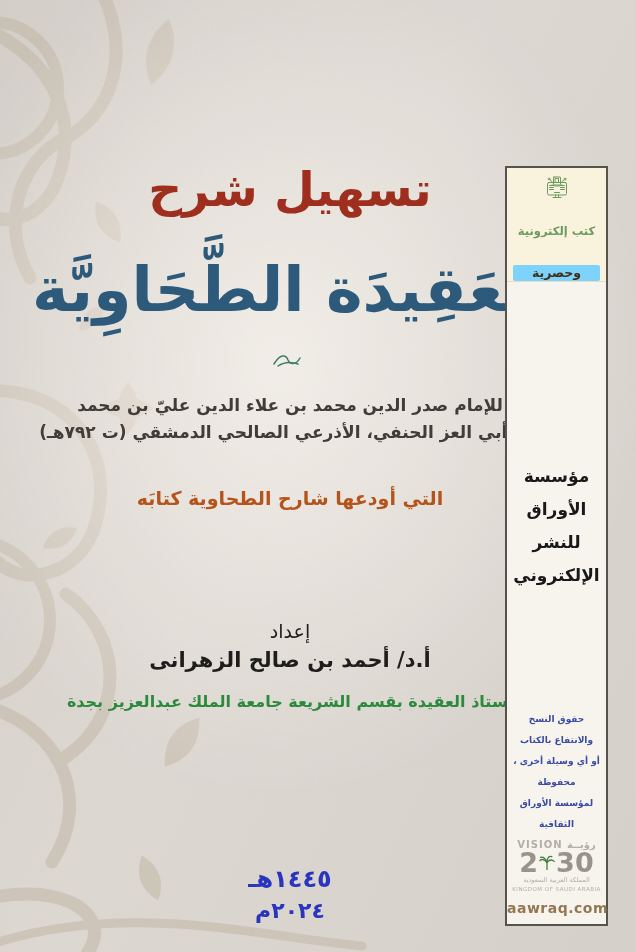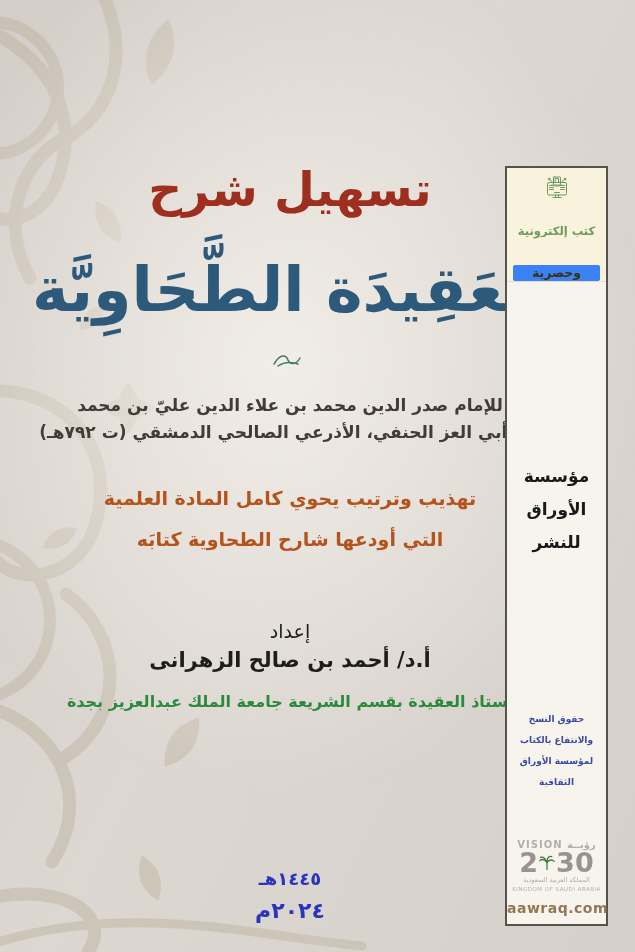--- a/index.html
+++ b/index.html
@@ -16,34 +16,34 @@
   .content{position:absolute;left:20px;top:0;width:540px;z-index:2;text-align:center;direction:rtl;}
   .supertitle{position:absolute;left:0;right:0;top:118px;font-size:47px;font-weight:bold;color:#9e2f1e;margin-top:44px;}
   .maintitle{position:absolute;left:-10px;right:-10px;top:240px;font-size:62px;font-weight:bold;color:#2d5a7b;line-height:1.6;}
   .seal{position:absolute;left:252px;top:352px;}
   .author{position:absolute;left:0;right:0;top:392px;font-size:17px;font-weight:bold;color:#413c38;line-height:1.6;}
   .descr{position:absolute;left:0;right:0;top:478px;font-size:19px;font-weight:bold;color:#b5531d;line-height:2.15;}
   .i3dad{position:absolute;left:0;right:0;top:620px;font-size:19px;color:#1f1d1b;}
   .pname{position:absolute;left:0;right:0;top:648px;font-size:21px;font-weight:bold;color:#1f1d1b;}
   .ptitle{position:absolute;left:0;right:0;top:692px;font-size:16px;font-weight:bold;color:#2c8a3c;}
   .dates{position:absolute;left:0;right:0;top:862px;color:#2a35bf;font-weight:bold;}
-  .dates .hijri{font-size:18px;line-height:34px;}
+  .dates .hijri{font-size:24px;line-height:34px;}
   .dates .greg{font-size:22px;line-height:30px;}
 
   .strip{
     position:absolute;left:505px;top:166px;width:103px;height:760px;z-index:3;
     background:#f7f4ed;border:2px solid #56534d;box-sizing:border-box;
   }
   .badge{
     position:absolute;top:0;left:0;right:0;height:114px;background:#f9f2dc;
     border-bottom:1px solid #e6ddc2;display:flex;flex-direction:column;align-items:center;
     padding-top:7px;box-sizing:border-box;gap:24px;
   }
   .badge-l1{font-size:11.5px;font-weight:bold;color:#6d9a5f;direction:rtl;margin-top:1px;}
-  .badge-l2{font-size:12.5px;font-weight:bold;color:#3c3015;background:#3b82f6;padding:0 19px 1px;border-radius:2px;margin-top:3px;direction:rtl;}
+  .badge-l2{font-size:12.5px;font-weight:bold;color:#3c3015;background:#7dd3fc;padding:0 19px 1px;border-radius:2px;margin-top:3px;direction:rtl;}
   .pubLogo{position:absolute;top:160px;left:0;right:0;text-align:center;}
   .pubLogo-text{font-size:10px;color:#bfa982;direction:rtl;margin-top:1px;}
   .foundation{position:absolute;top:292px;left:0;right:0;text-align:center;direction:rtl;
     font-size:17px;line-height:33px;font-weight:bold;color:#191919;}
   .copyright{position:absolute;top:541px;left:3px;right:3px;text-align:center;direction:rtl;
     font-size:9px;line-height:21px;font-weight:bold;color:#3a4aa5;}
   .vision{position:absolute;bottom:8px;left:0;right:0;text-align:center;color:#b2aea7;}
   .vision-row1{font-size:10px;font-weight:bold;letter-spacing:1px;}
   .vision-year{font-size:27px;font-weight:bold;color:#98948d;line-height:26px;display:flex;align-items:center;justify-content:center;gap:1px;}
   .vision-kar{font-size:6.5px;line-height:9px;}
@@ -88,21 +88,20 @@
       <g stroke="#3f7d6a" stroke-width="1.5" fill="none" stroke-linecap="round">
         <path d="M2,12 C8,2 14,2 16,8 C18,13 24,13 28,6"></path>
         <path d="M6,14 C12,10 20,10 26,12"></path>
       </g>
     </svg>
     <div class="author">
       <div>للإمام صدر الدين محمد بن علاء الدين عليّ بن محمد</div>
       <div>ابن أبي العز الحنفي، الأذرعي الصالحي الدمشقي (ت ٧٩٢هـ)</div>
     </div>
     <div class="descr">
-      <div>تهذيب وترتيب يحوي كامل المادة العلمية</div>
       <div>التي أودعها شارح الطحاوية كتابَه</div>
     </div>
     <div class="i3dad">إعداد</div>
     <div class="pname">أ.د/ أحمد بن صالح الزهرانى</div>
     <div class="ptitle">أستاذ العقيدة بقسم الشريعة جامعة الملك عبدالعزيز  بجدة</div>
     <div class="dates">
       <div class="hijri">١٤٤٥هـ</div>
       <div class="greg">٢٠٢٤م</div>
     </div>
   </div>
@@ -128,24 +127,26 @@
       </svg>
       <div class="badge-l1">كتب إلكترونية</div>
       <div class="badge-l2">وحصرية</div>
     </div>
 
 
     <div class="foundation">
       <div>مؤسسة</div>
       <div>الأوراق</div>
       <div>للنشر</div>
+      <div>الإلكتروني</div>
     </div>
 
     <div class="copyright">
       <div>حقوق النسخ والانتفاع بالكتاب</div>
+      <div>أو أي وسيلة أخرى ، محفوظة</div>
       <div>لمؤسسة الأوراق الثقافية</div>
     </div>
 
     <div class="vision">
       <div class="vision-row1">
         <span>VISION</span>
         <span>رؤيــة</span>
       </div>
       <div class="vision-year">
         <span>2</span>

